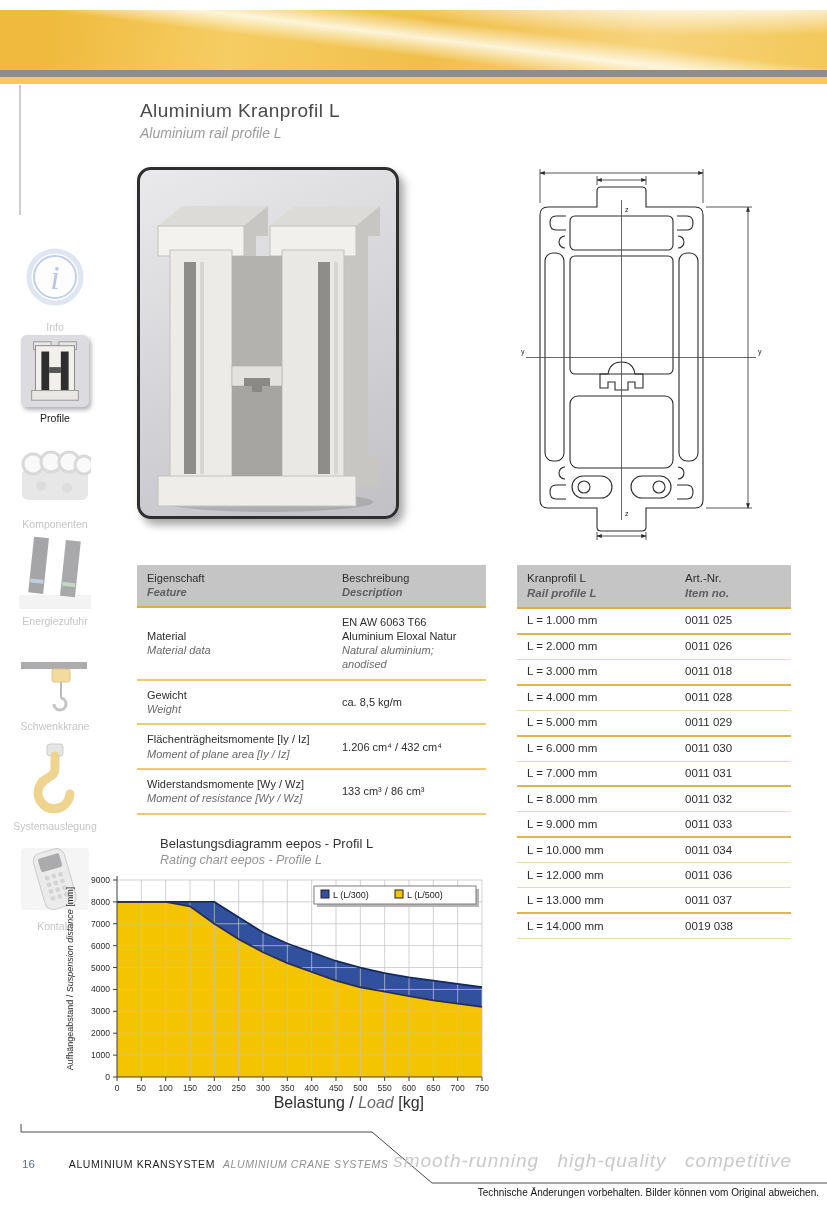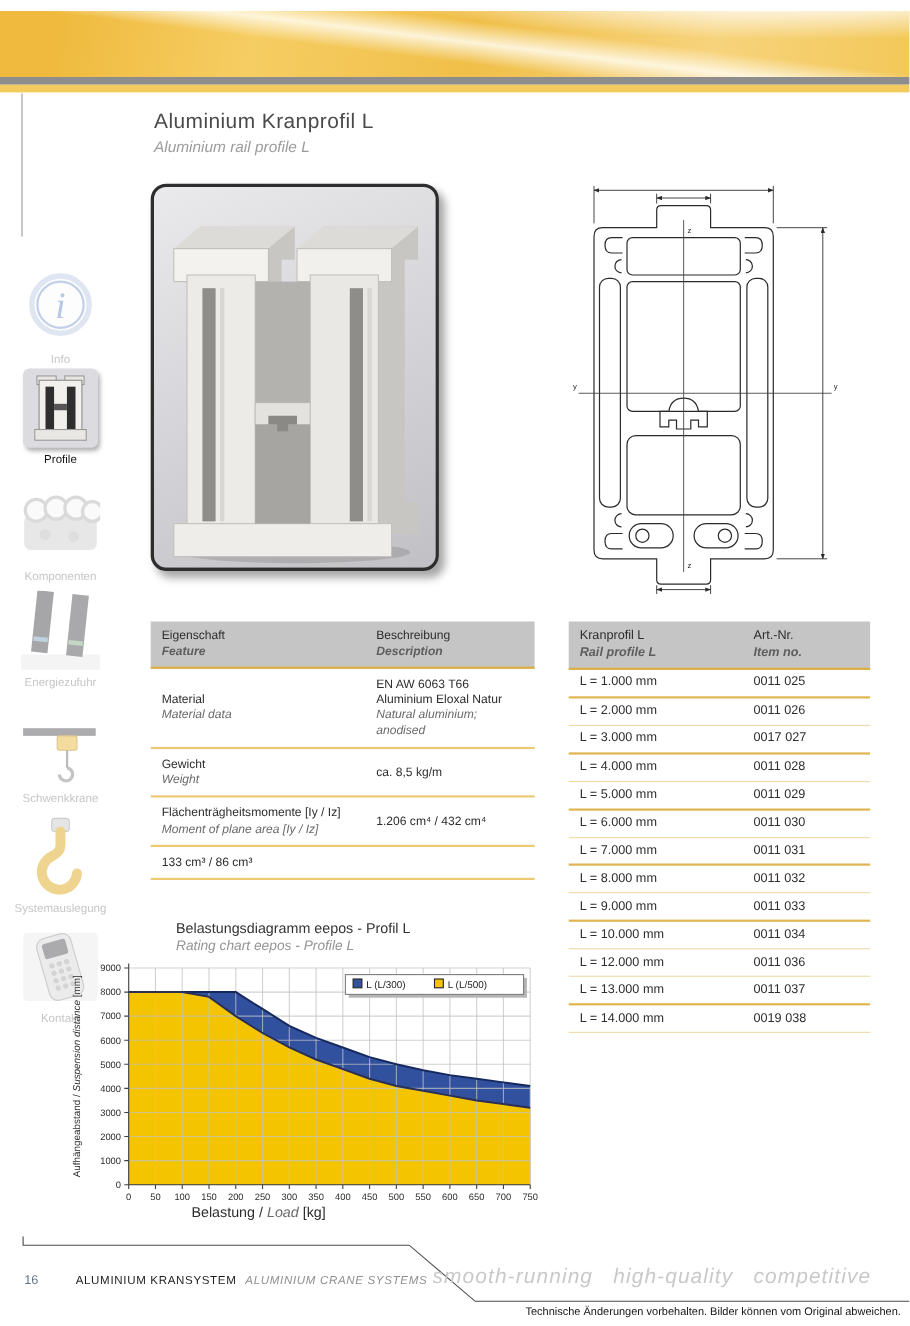--- a/index.html
+++ b/index.html
@@ -51,21 +51,21 @@
          padding:7px 10px;border-bottom:2px solid #ecca74}
   .p-row .de{display:block;color:#2d2d2d}
   .p-row em{display:block;color:#6a6a6a;}
   .a-row{display:grid;grid-template-columns:158px 1fr;padding:4.5px 10px;color:#2d2d2d}
 
   
   #chart-title{left:160px;top:836px}
   #chart-title h3{margin:0;font-size:13px;font-weight:normal;color:#333}
   #chart-title h4{margin:2px 0 0;font-size:12.5px;font-weight:normal;font-style:italic;color:#949494}
   #chart{left:62px;top:872px;width:430px;height:232px}
-  #xlabel{left:174px;top:1094px;width:250px;text-align:left;font-size:13px;color:#2d2d2d}
+  #xlabel{left:174px;top:1094px;width:250px;text-align:right;font-size:16px;color:#2d2d2d}
   #xlabel em{color:#6a6a6a}
 
   
   #brandline{left:22px;top:1158px;display:flex;align-items:flex-end}
   #pageno{font-size:11.5px;color:#5e7585;margin-right:34px}
   #brand{font-size:10.5px;letter-spacing:.6px;color:#1d1d1d}
   #brand-en{font-size:10.5px;letter-spacing:.6px;color:#8f8f8f;font-style:italic;margin-left:8px}
   #slogan{right:35px;top:1150px;font-size:19px;font-style:italic;color:#c9c9c9;
           letter-spacing:1px;word-spacing:12px;white-space:nowrap}
   #note{right:8px;top:1187px;font-size:10px;color:#141414}
@@ -336,20 +336,24 @@
           <div>
             <span class="de">Flächenträgheitsmomente [Iy / Iz]</span>
             <em>Moment of plane area [Iy / Iz]</em>
           </div>
           <div>
             <span class="de">1.206 cm⁴ / 432 cm⁴</span>
           </div>
         </div>
         <div class="p-row">
           <div>
+            <span class="de">Widerstandsmomente [Wy / Wz]</span>
+            <em>Moment of resistance [Wy / Wz]</em>
+          </div>
+          <div>
             <span class="de">133 cm³ / 86 cm³</span>
           </div>
         </div>
       </div>
   </div>
 
   <div class="abs dtable" id="parts">
     <div class="t-head">
       <div>
         <span class="de">Kranprofil L</span>
@@ -364,21 +368,21 @@
         <div class="a-row" style="border-bottom: 2px solid rgb(224, 180, 79);">
           <span>L = 1.000 mm</span>
           <span>0011 025</span>
         </div>
         <div class="a-row" style="border-bottom: 1px solid rgb(238, 218, 168);">
           <span>L = 2.000 mm</span>
           <span>0011 026</span>
         </div>
         <div class="a-row" style="border-bottom: 2px solid rgb(224, 180, 79);">
           <span>L = 3.000 mm</span>
-          <span>0017 027</span>
+          <span>0011 018</span>
         </div>
         <div class="a-row" style="border-bottom: 1px solid rgb(238, 218, 168);">
           <span>L = 4.000 mm</span>
           <span>0011 028</span>
         </div>
         <div class="a-row" style="border-bottom: 2px solid rgb(224, 180, 79);">
           <span>L = 5.000 mm</span>
           <span>0011 029</span>
         </div>
         <div class="a-row" style="border-bottom: 1px solid rgb(238, 218, 168);">

